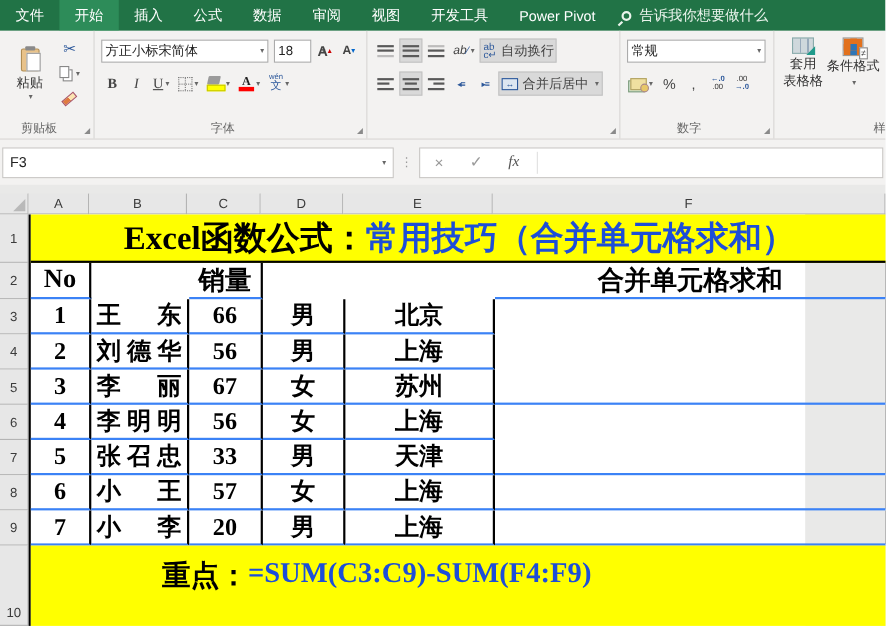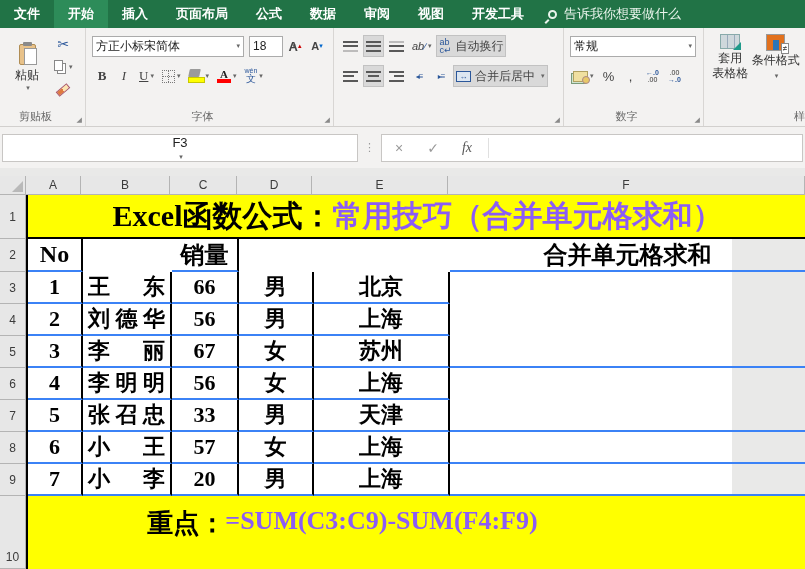--- a/index.html
+++ b/index.html
@@ -1,21 +1,21 @@
 <!DOCTYPE html>
 <html><head>
 <meta charset="utf-8">
 <style>
   * { margin:0; padding:0; box-sizing:border-box; }
   html,body { width:805px; height:569px; overflow:hidden; }
   body { font-family:"Liberation Sans","DejaVu Sans",sans-serif; background:#f3f2f1; position:relative; }
 
   
   .tabbar { position:absolute; left:0; top:0; width:805px; height:28px; background:#217346; display:flex; align-items:center; color:#fff; font-size:13px; }
-  .tab { padding:0 14px; height:28px; display:flex; align-items:center; cursor:default; white-space:nowrap;font-weight:bold; }
+  .tab { padding:0 14px; height:28px; display:flex; align-items:center; cursor:default; white-space:nowrap; }
   .tab.active { background:#2d8c59; }
   .search-tab { display:flex; align-items:center; gap:7px; color:#eaf4ec; padding:0 10px; }
   .mag { width:9px; height:9px; border:2px solid #eaf4ec; border-radius:50%; position:relative; display:inline-block; }
   .mag::after { content:""; position:absolute; width:2px; height:5px; background:#eaf4ec; left:-4px; top:7px; transform:rotate(45deg); }
 
   
   .ribbon { position:absolute; left:0; top:28px; width:805px; height:99px; background:#f3f2f1; border-bottom:1px solid #d2d0ce; display:flex; }
   .rgroup { position:relative; border-right:1px solid #d8d6d4; padding:5px 4px 16px 6px; }
   .glabel { position:absolute; bottom:2px; left:0; right:14px; text-align:center; font-size:11px; color:#686868; white-space:nowrap; }
   .launcher { position:absolute; bottom:3px; right:3px; font-size:7px; color:#8a8a8a; line-height:7px; }
@@ -85,21 +85,21 @@
        linear-gradient(#e2711d,#e2711d) 0 5px/6px 6px no-repeat,
        linear-gradient(#2e75b6,#2e75b6) 6px 5px/6px 6px no-repeat,
        linear-gradient(#2e75b6,#2e75b6) 6px 11px/6px 5px no-repeat; }
   .cf-ic::after { content:"≠"; position:absolute; right:-5px; bottom:-4px; background:#fff; border:1px solid #888; font-size:8px; line-height:9px; padding:0 1px; }
   .ft-ic { width:20px; height:15px; border:1px solid #8aa; margin-bottom:2px; position:relative;
       background:repeating-linear-gradient(90deg,#cfd8dc 0 6px,#9ab 6px 7px), repeating-linear-gradient(#cfd8dc 0 4px,#9ab 4px 5px); }
   .ft-ic::after { content:""; position:absolute; right:-2px; bottom:-2px; width:0; height:0; border-left:8px solid transparent; border-bottom:8px solid #1f9a8a; }
 
   
   .fbar { position:absolute; left:0; top:127px; width:805px; height:41px; background:#f3f2f1; display:flex; align-items:center; padding:0 2px; }
-  .namebox { width:356px; height:28px; background:#fff; border:1px solid #c8c6c4; display:flex; align-items:center; font-size:13px; color:#222; padding:0 6px; justify-content:space-between;flex-direction:column; }
+  .namebox { width:356px; height:28px; background:#fff; border:1px solid #c8c6c4; display:flex; align-items:center; font-size:13px; color:#222; padding:0 6px; justify-content:space-between; }
   .fdots { color:#9a9a9a; font-size:11px; padding:0 6px; }
   .fpanel { flex:1; height:28px; background:#fff; border:1px solid #c8c6c4; display:flex; align-items:center; }
   .fico { width:34px; text-align:center; color:#9a9a9a; font-size:14px; }
   .fx { font-family:"Liberation Serif",serif; font-style:italic; color:#555; }
   .fdiv { width:1px; height:20px; background:#e0e0e0; margin:0 4px; }
 
   
   .sheet { position:absolute; left:0; top:168px; width:805px; height:401px; background:#e9e9e8; }
   .corner { position:absolute; left:0; top:8px; width:26px; height:19px; background:#e7e7e7; border-right:1px solid #b4b4b4; border-bottom:1px solid #b4b4b4; }
   .corner::after { content:""; position:absolute; right:2px; bottom:2px; width:0; height:0; border-left:11px solid transparent; border-bottom:11px solid #b9b9b9; }
@@ -108,41 +108,41 @@
   .rowheads { position:absolute; left:0; top:27px; width:26px; display:flex; flex-direction:column; }
   .rowhead { background:#e7e7e7; border-right:1px solid #b4b4b4; border-bottom:1px solid #b4b4b4; font-size:12px; color:#3b3b3b; display:flex; align-items:center; justify-content:center; }
 
   .cells { position:absolute; left:26px; top:27px; width:706px; display:grid;
      grid-template-columns:55px 89px 67px 75px 136px 357px;
      grid-template-rows:44px 33px repeat(7,32px) 73px;
      background:#fff; border-left:2px solid #000;
      font-family:"Liberation Serif","DejaVu Serif",serif; font-weight:bold; color:#000; }
   .cell { border-right:2px solid #000; border-bottom:2px solid #3b82f6; display:flex; align-items:center; justify-content:center; font-size:22px; }
   .titlecell { grid-column:1/-1; background:#ffff00; border-bottom:2px solid #000; border-right:none; font-size:30px; display:flex; align-items:center; justify-content:center; white-space:nowrap; }
-  .titlecell .red, .footcell .red { color:#8b5cf6; }
+  .titlecell .red, .footcell .red { color:#1d4ed8; }
   .headcell { font-size:24px; }
   .footcell { grid-column:1/-1; background:#ffff00; border:none; font-size:26px; display:flex; align-items:flex-start; justify-content:center; padding-top:10px; padding-right:150px; white-space:nowrap; }
   .namecell { display:flex; justify-content:space-between; padding:0 5px; align-items:center; }
   .c1{grid-column:1}.c2{grid-column:2}.c3{grid-column:3}.c4{grid-column:4}.c5{grid-column:5}.c6{grid-column:6}
   .r2{grid-row:2}.r3{grid-row:3}.r4{grid-row:4}.r5{grid-row:5}.r6{grid-row:6}.r7{grid-row:7}.r8{grid-row:8}.r9{grid-row:9}
   .fm1{grid-column:6;grid-row:3/6}.fm2{grid-column:6;grid-row:6/8}.fm3{grid-column:6;grid-row:8/9}.fm4{grid-column:6;grid-row:9/10}
 </style>
 </head>
 <body>
 
 <div class="tabbar">
   <div class="tab">文件</div>
   <div class="tab active">开始</div>
   <div class="tab">插入</div>
-  <div class="tab">页面布局</div>
   <div class="tab">公式</div>
   <div class="tab">数据</div>
   <div class="tab">审阅</div>
   <div class="tab">视图</div>
   <div class="tab">开发工具</div>
+  <div class="tab">Power Pivot</div>
   <div class="search-tab">
     <span class="mag"></span>
     <span>告诉我你想要做什么</span>
   </div>
 </div>
 
 <div class="ribbon">
 
   <div class="rgroup" style="width:86px;">
     <div style="display:flex;">

